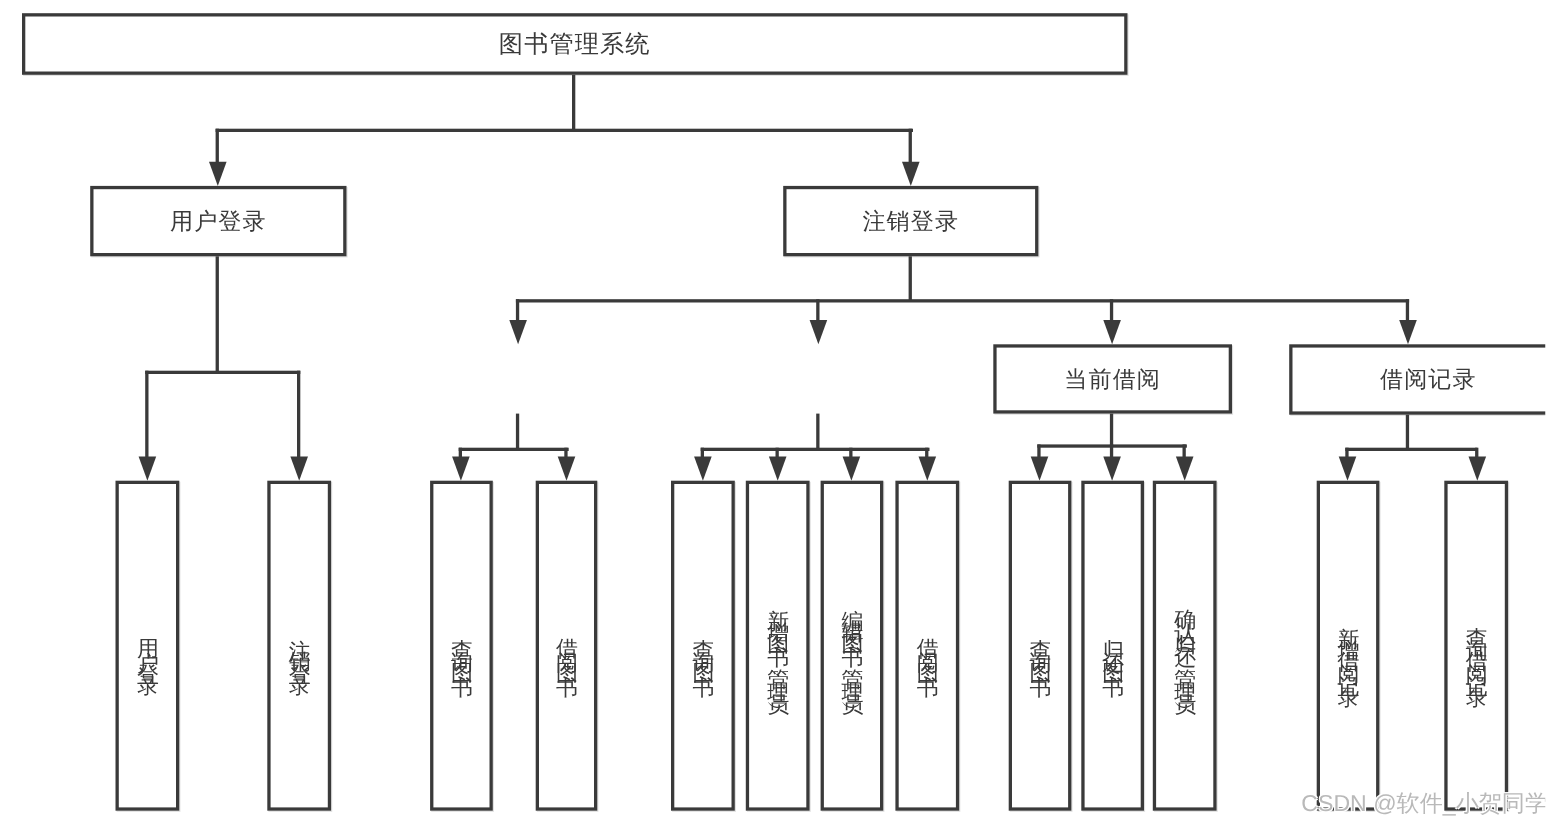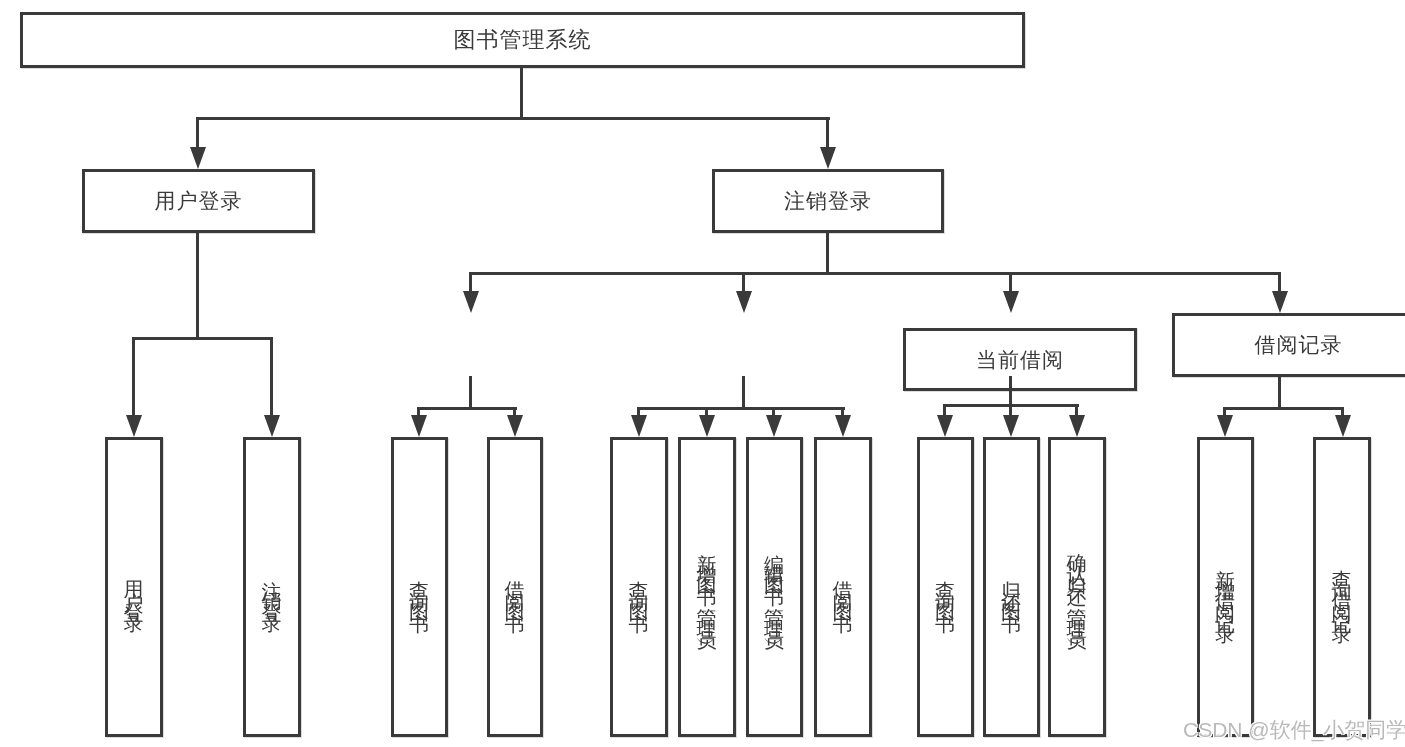--- a/index.html
+++ b/index.html
@@ -65,21 +65,21 @@
   <div class="hl" style="left:469px;top:272px;width:812px;"></div>
   <div class="vl" style="left:469px;top:272px;height:23px;"></div>
   <div class="arr" style="left:463px;top:291px;"></div>
   <div class="vl" style="left:742px;top:272px;height:23px;"></div>
   <div class="arr" style="left:736px;top:291px;"></div>
   <div class="vl" style="left:1009px;top:272px;height:23px;"></div>
   <div class="arr" style="left:1003px;top:291px;"></div>
   <div class="vl" style="left:1278px;top:272px;height:23px;"></div>
   <div class="arr" style="left:1272px;top:291px;"></div>
 
-  <div class="box" style="left:903px;top:328px;width:234px;height:63px;">
+  <div class="box" style="left:903px;top:313px;width:217px;height:63px;">
     <span class="hlabel">当前借阅</span>
   </div>
   <div class="box" style="left:1172px;top:313px;width:253px;height:64px;">
     <span class="hlabel">借阅记录</span>
   </div>
 
   <div class="vl" style="left:469px;top:376px;height:33px;"></div>
   <div class="hl" style="left:417px;top:407px;width:100px;"></div>
   <div class="vl" style="left:417px;top:407px;height:12px;"></div>
   <div class="arr" style="left:411px;top:415px;"></div>

